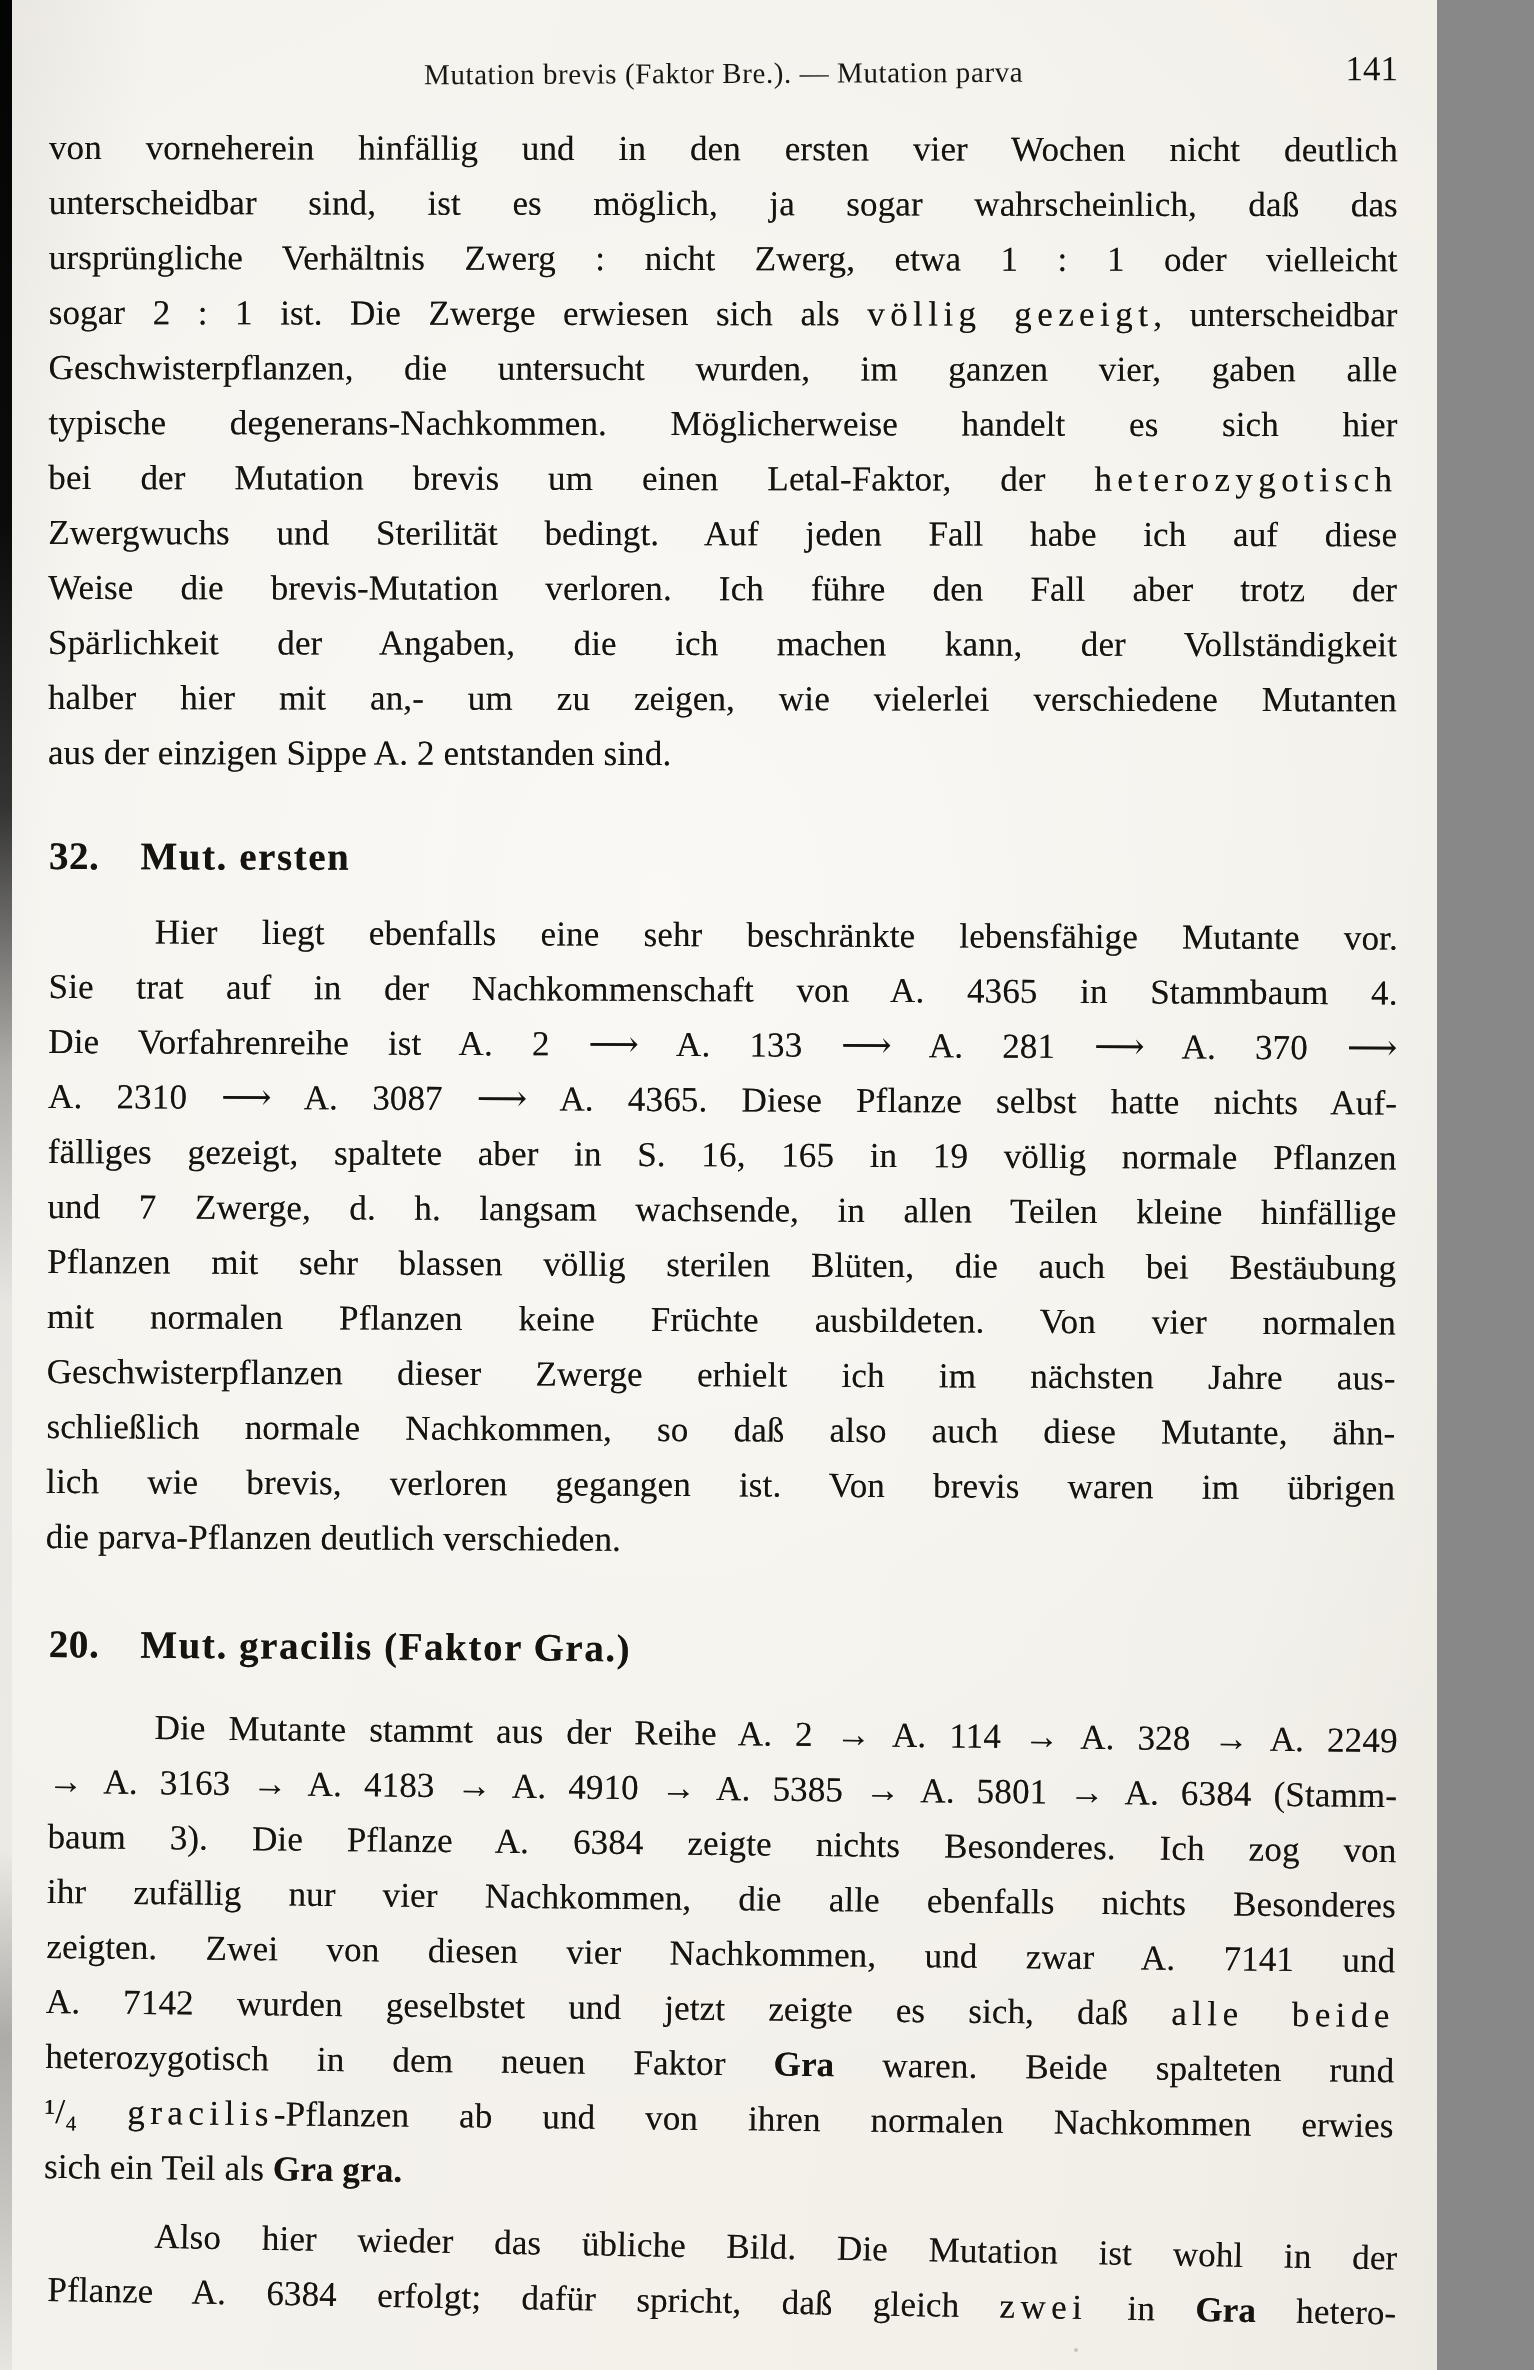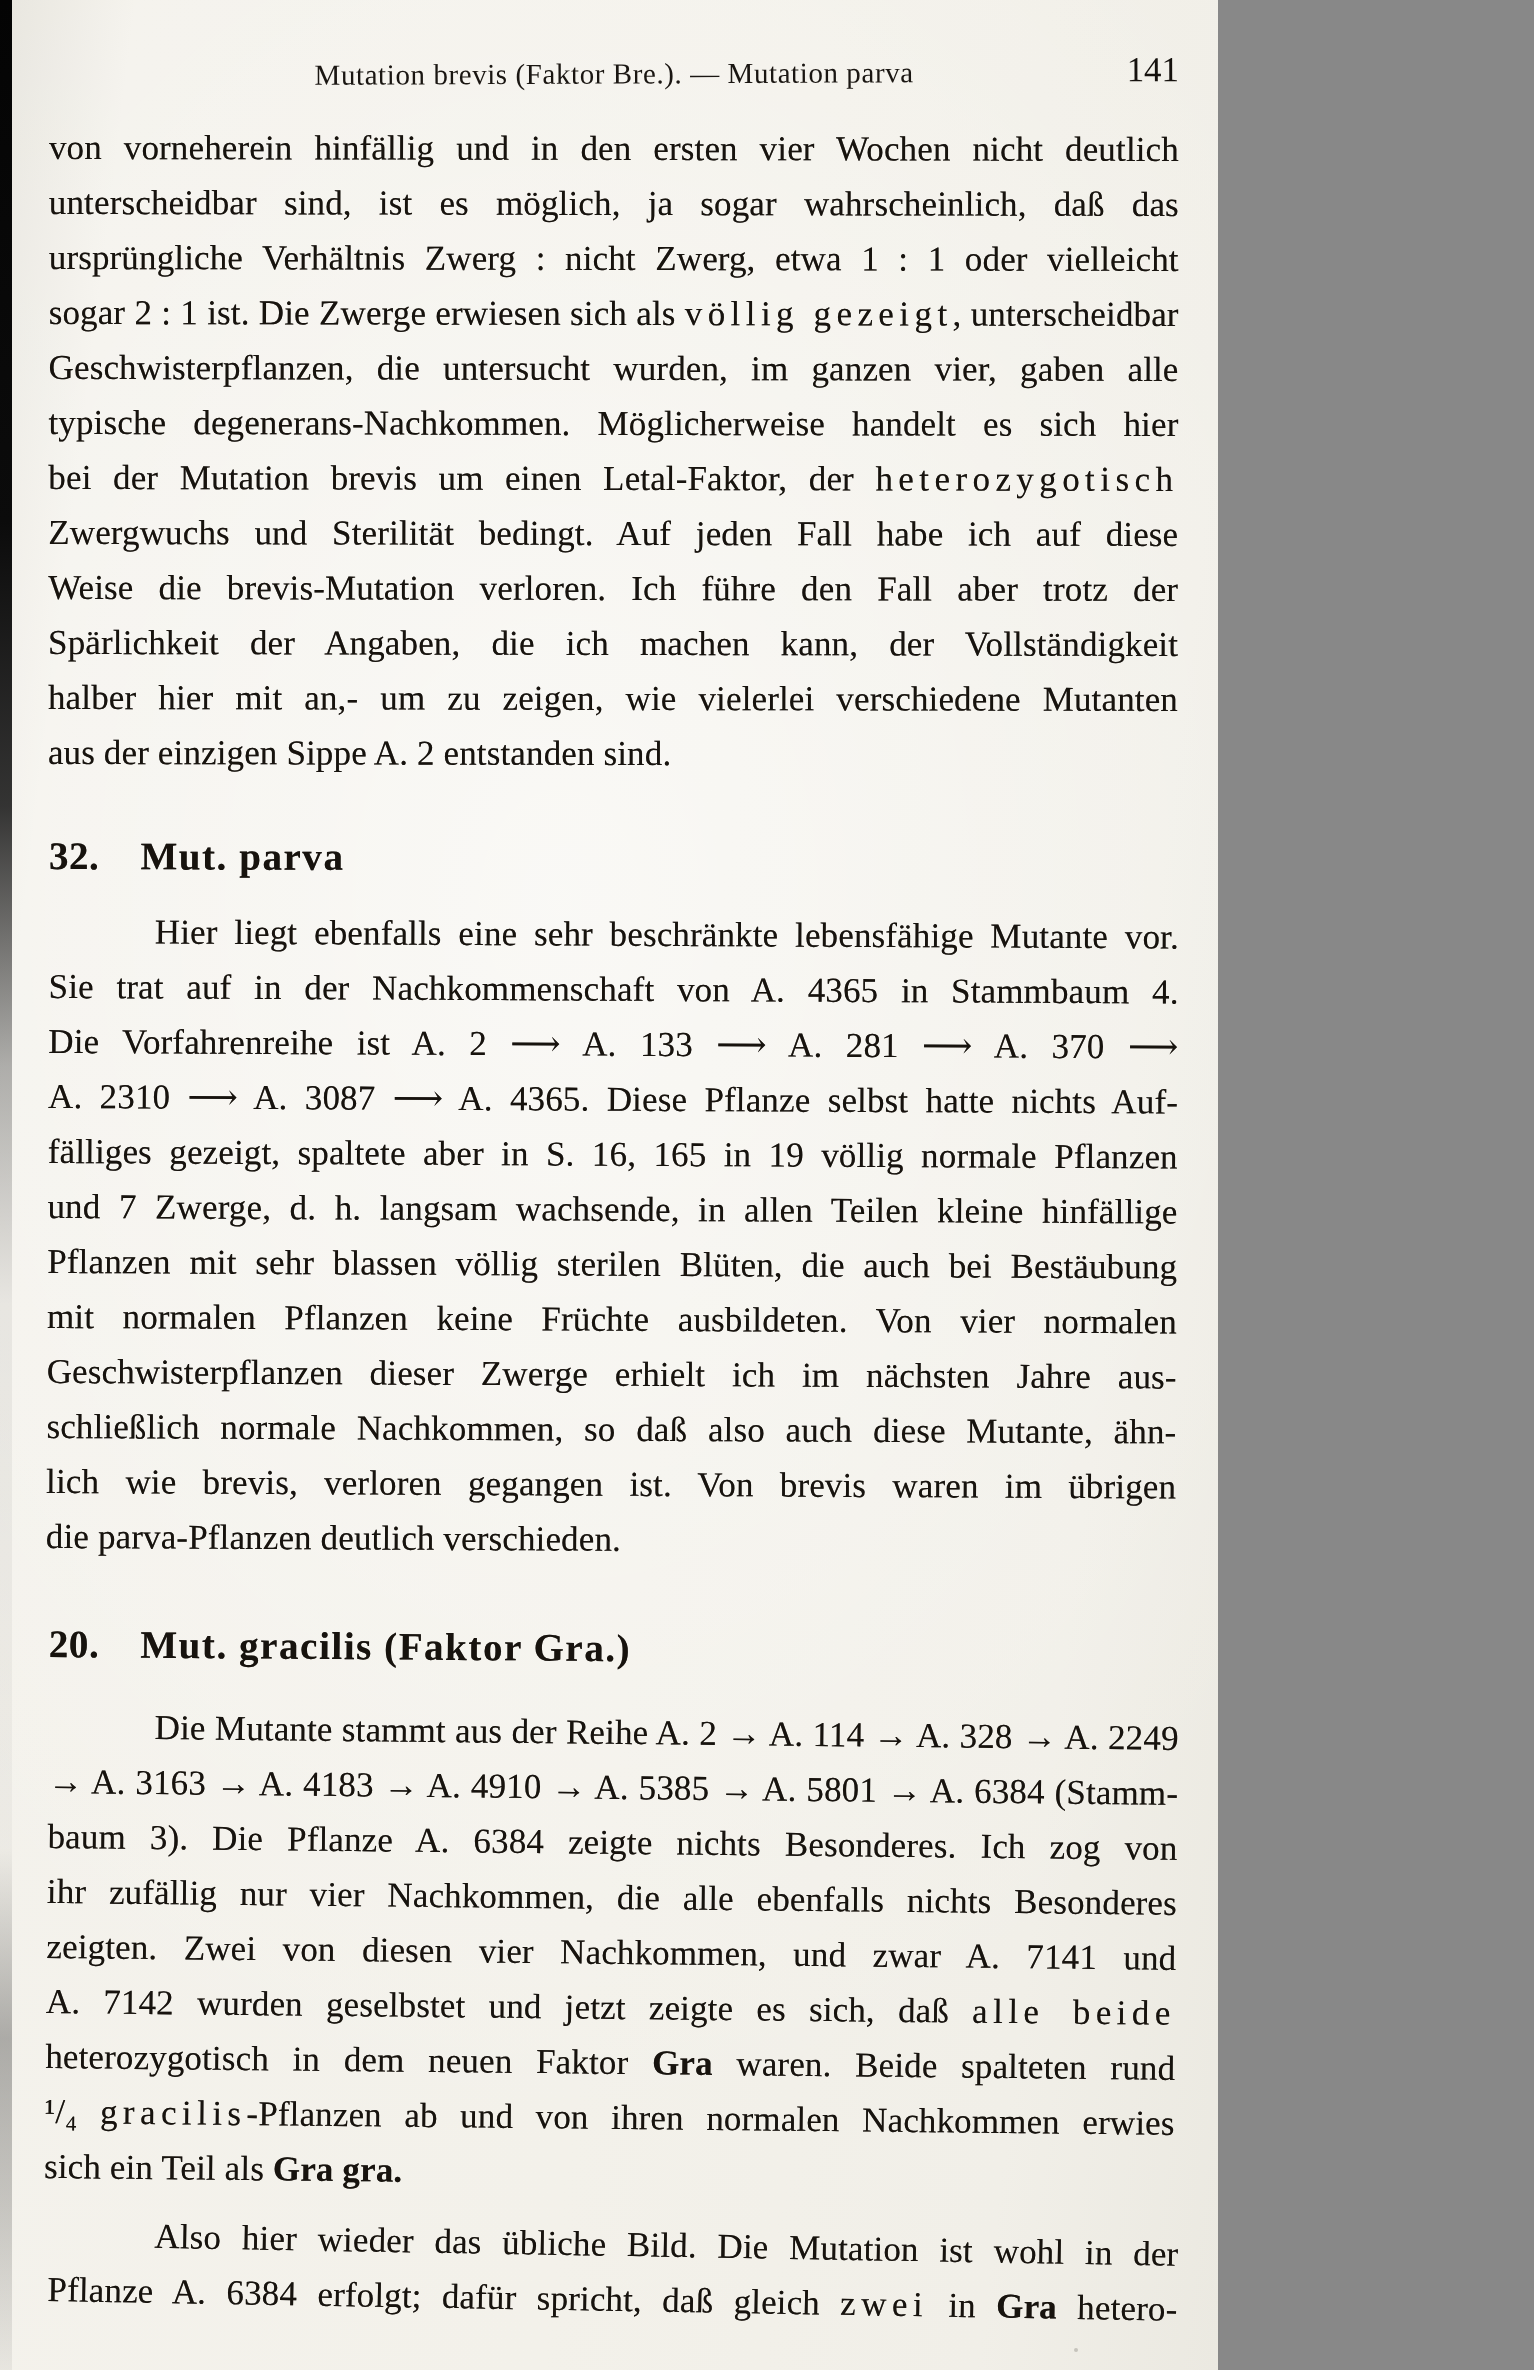--- a/index.html
+++ b/index.html
@@ -3,21 +3,21 @@
 <meta charset="utf-8">
 <title>Scanned book page</title>
 <style>
   html, body {
     margin: 0;
     padding: 0;
     background: #888;
   }
   .page {
     position: relative;
-    width: 1218px;
+    width: 1437px;
     height: 2370px;
     overflow: hidden;
     color: #17130e;
     background:
       radial-gradient(120% 85% at 46% 38%, rgba(255,255,255,0.55), rgba(255,255,255,0) 62%),
       linear-gradient(97deg, #e7e5de 0%, #f4f2ec 9%, #f3f1ea 55%, #f1efe8 84%, #ebe9e1 100%);
     font-family: "Liberation Serif", "DejaVu Serif", serif;
   }
   
   .edge-left {
@@ -124,21 +124,21 @@
           <div class="line"><span class="">sogar 2 : 1 ist. Die Zwerge erwiesen sich als </span><span class="sp">völlig gezeigt</span><span class="">, unterscheidbar</span></div>
           <div class="line"><span class="">Geschwisterpflanzen, die untersucht wurden, im ganzen vier, gaben alle</span></div>
           <div class="line"><span class="">typische degenerans-Nachkommen. Möglicherweise handelt es sich hier</span></div>
           <div class="line"><span class="">bei der Mutation brevis um einen Letal-Faktor, der </span><span class="sp">heterozygotisch</span></div>
           <div class="line"><span class="">Zwergwuchs und Sterilität bedingt. Auf jeden Fall habe ich auf diese</span></div>
           <div class="line"><span class="">Weise die brevis-Mutation verloren. Ich führe den Fall aber trotz der</span></div>
           <div class="line"><span class="">Spärlichkeit der Angaben, die ich machen kann, der Vollständigkeit</span></div>
           <div class="line"><span class="">halber hier mit an,- um zu zeigen, wie vielerlei verschiedene Mutanten</span></div>
           <div class="line short"><span class="">aus der einzigen Sippe A. 2 entstanden sind.</span></div>
         </div>
-        <div class="heading sec-1"><span class="h-num">32.</span><span class="h-title">Mut. parva</span></div>
+        <div class="heading sec-1"><span class="h-num">32.</span><span class="h-title">Mut. ersten</span></div>
         <div class="para sec-2">
           <div class="line indent"><span class="">Hier liegt ebenfalls eine sehr beschränkte lebensfähige Mutante vor.</span></div>
           <div class="line"><span class="">Sie trat auf in der Nachkommenschaft von A. 4365 in Stammbaum 4.</span></div>
           <div class="line"><span class="">Die Vorfahrenreihe ist A. 2 ⟶ A. 133 ⟶ A. 281 ⟶ A. 370 ⟶</span></div>
           <div class="line"><span class="">A. 2310 ⟶ A. 3087 ⟶ A. 4365. Diese Pflanze selbst hatte nichts Auf-</span></div>
           <div class="line"><span class="">fälliges gezeigt, spaltete aber in S. 16, 165 in 19 völlig normale Pflanzen</span></div>
           <div class="line"><span class="">und 7 Zwerge, d. h. langsam wachsende, in allen Teilen kleine hinfällige</span></div>
           <div class="line"><span class="">Pflanzen mit sehr blassen völlig sterilen Blüten, die auch bei Bestäubung</span></div>
           <div class="line"><span class="">mit normalen Pflanzen keine Früchte ausbildeten. Von vier normalen</span></div>
           <div class="line"><span class="">Geschwisterpflanzen dieser Zwerge erhielt ich im nächsten Jahre aus-</span></div>

